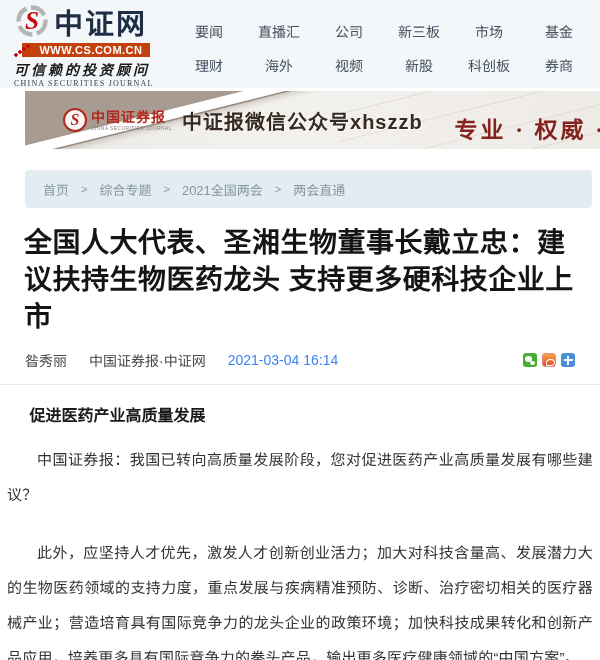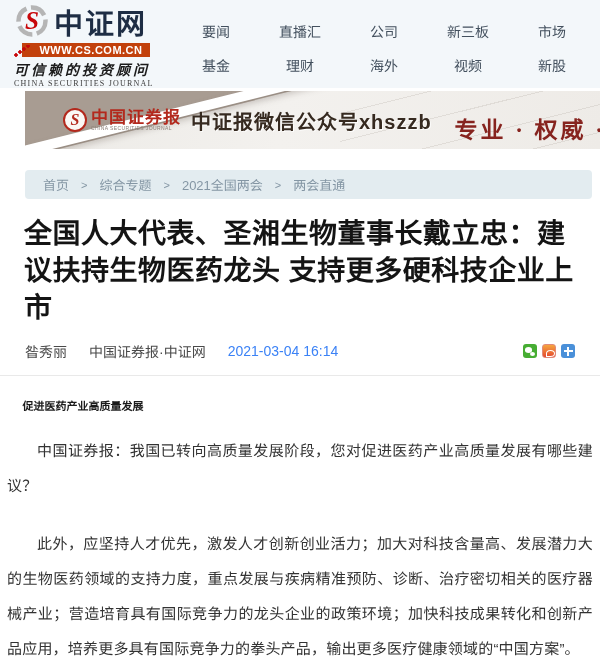--- a/index.html
+++ b/index.html
@@ -36,21 +36,21 @@
   }
   .slogan-cn {
     font-family:"Liberation Serif","DejaVu Serif",serif;
     font-size:14px; color:#1b1b1b; letter-spacing:3px; font-weight:bold; font-style:italic;
   }
   .slogan-en {
     font-family:"Liberation Serif","DejaVu Serif",serif;
     font-size:8px; color:#3c3c3c; letter-spacing:1.2px; white-space:nowrap;
   }
   .nav {
-    flex:1; display:grid; grid-template-columns:repeat(5,1fr);
+    flex:1; display:grid; grid-template-columns:repeat(6,1fr);
     grid-row-gap:14px; margin-left:10px; text-align:center;margin-top:41px;
   }
   .nav-item { font-size:14px; color:#43505e; cursor:pointer; white-space:nowrap; }
 
   
   .banner {
     position:relative; margin:3px 0 0 25px; width:575px; height:58px;
     background:linear-gradient(100deg,#eceae6 0%,#f3f1ee 45%,#eeebe7 100%);
     overflow:hidden; cursor:pointer;
   }
@@ -72,36 +72,36 @@
   }
   .paper-logo { display:flex; align-items:center; margin-right:10px; }
   .paper-ring {
     width:24px; height:24px; border:2px solid #b3291d; border-radius:50%;
     color:#b3291d; font-family:"Liberation Serif","DejaVu Serif",serif; font-weight:bold;
     font-size:16px; line-height:20px; text-align:center; background:#faf8f5;
     margin-right:4px; font-style:italic;
   }
   .paper-name {
     font-family:"Liberation Serif","DejaVu Serif",serif; font-weight:bold;
-    font-size:17px; color:#b3291d; letter-spacing:1px; line-height:15px;
+    font-size:14px; color:#b3291d; letter-spacing:1px; line-height:15px;
   }
   .paper-caption { font-size:5px; color:#8b8078; letter-spacing:.4px; }
   .banner-text {
     font-size:20px; font-weight:bold; color:#362a20; letter-spacing:1px;
     text-shadow:1px 1px 0 rgba(255,255,255,.8);
   }
   .banner-slogan {
     position:absolute; right:-6px; bottom:4px; z-index:3;
     font-family:"Liberation Serif","DejaVu Serif",serif;
     font-size:23px; font-weight:bold; color:#86231e; letter-spacing:3px; white-space:nowrap;
   }
 
   
   .breadcrumb {
-    margin:21px 8px 0 25px; height:29px; background:#e3ecf0; border-radius:4px;
+    margin:21px 8px 0 25px; height:38px; background:#e3ecf0; border-radius:4px;
     display:flex; align-items:center; padding-left:18px;
     font-size:13px; color:#8496a4;
   }
   .crumb { cursor:pointer; }
   .crumb-sep { margin:0 12px; font-size:11px; }
 
   
   .title {
     margin:16px 22px 0 24px; font-size:28px; font-weight:bold; color:#141414;
     line-height:37px; letter-spacing:.5px;
@@ -133,21 +133,21 @@
     content:""; position:absolute; left:2.5px; top:6px; width:9px; height:2px; background:#fff;
   }
   .share-plus::after {
     content:""; position:absolute; left:6px; top:2.5px; width:2px; height:9px; background:#fff;
   }
 
   .divider { margin:14px 0 0 0; border-bottom:1px solid #e9e9e9; }
 
   .article-body { padding:18px 7px 0 7px; }
   .article-heading {
-    font-size:11px; font-weight:bold; color:#1a1a1a; text-indent:1.4em;
+    font-size:16px; font-weight:bold; color:#1a1a1a; text-indent:1.4em;
     margin-bottom:14px; line-height:25px;
   }
   .para {
     font-size:15px; color:#333; line-height:35px; text-indent:2em;
     margin-bottom:23px; text-align:justify; letter-spacing:.2px;
   }
 </style>
 </head>
 <body>
 

